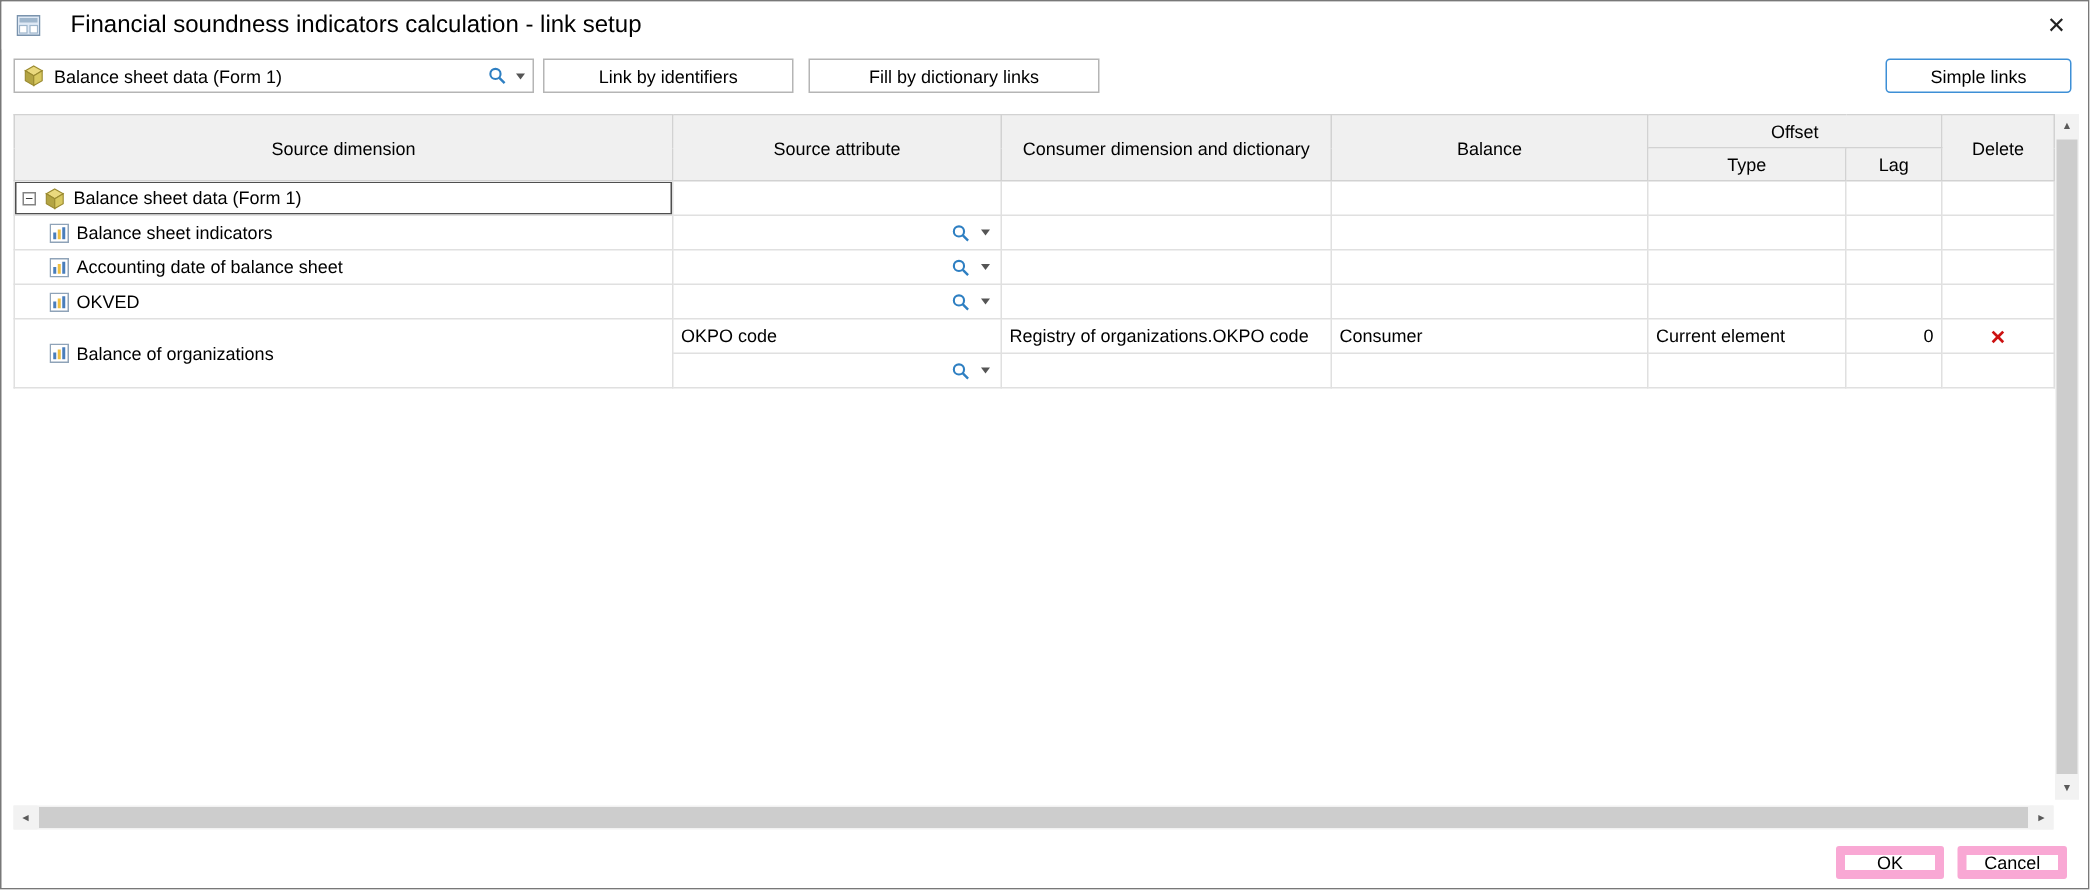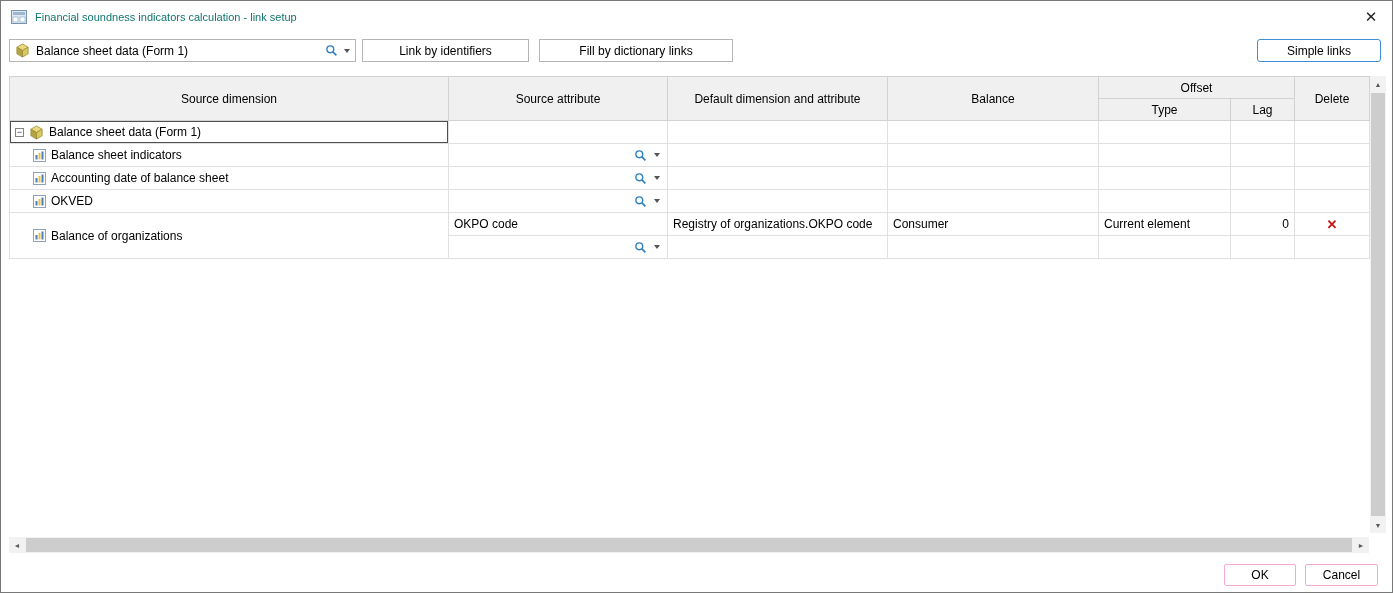--- a/index.html
+++ b/index.html
@@ -4,21 +4,21 @@
 <style>
   html,body{margin:0;padding:0;background:#e8e8e8;}
   .dialog{
     position:relative;width:1393px;height:593px;background:#fff;
     border:1px solid #787878;box-sizing:border-box;
     font-family:"Liberation Sans",sans-serif;font-size:12px;color:#000;overflow:hidden;
   }
   
   .titlebar{position:absolute;left:0;top:0;right:0;height:32px;display:flex;align-items:center;padding:0 10px;background:#fff;}
   .title-icon{display:flex;align-items:center;}
-  .title-text{margin-left:8px;font-size:11px;color:#0f766e;}
+  .title-text{margin-left:20px;font-size:16px;color:#000000;}
   .close-btn{position:absolute;right:10px;top:5px;width:22px;height:22px;display:flex;align-items:center;justify-content:center;font-size:15px;color:#222;cursor:default;}
   
   .combo{position:absolute;left:8px;top:38px;width:347px;height:23px;border:1px solid #b5b5b5;box-sizing:border-box;display:flex;align-items:center;padding:0 5px;gap:6px;background:#fff;}
   .combo-value{flex:1;overflow:hidden;white-space:nowrap;}
   .tbtn{position:absolute;top:38px;height:23px;box-sizing:border-box;background:#fff;border:1px solid #b5b5b5;display:flex;align-items:center;justify-content:center;font-size:12px;cursor:default;}
   .btn-link{left:361px;width:167px;}
   .btn-fill{left:538px;width:194px;}
   .btn-simple{right:11px;width:124px;border:1px solid #3d8fd6;border-radius:3px;}
   
   .grid-wrap{position:absolute;left:8px;top:75px;width:1360px;}
@@ -38,21 +38,21 @@
   .x-del{color:#cc1111;font-weight:bold;font-size:13px;}
   
   .vscroll{position:absolute;top:75px;right:6px;width:16px;height:457px;background:#f2f2f2;}
   .hscroll{position:absolute;left:8px;top:536px;width:1360px;height:16px;background:#f2f2f2;}
   .sb-btn{position:absolute;width:16px;height:16px;display:flex;align-items:center;justify-content:center;font-size:7px;color:#5a5a5a;background:#f2f2f2;}
   .sb-up{top:0;left:0;} .sb-down{bottom:0;left:0;}
   .sb-left{left:0;top:0;} .sb-right{right:0;top:0;}
   .vthumb{position:absolute;top:17px;bottom:17px;left:1px;right:1px;background:#cdcdcd;}
   .hthumb{position:absolute;left:17px;right:17px;top:1px;bottom:1px;background:#cdcdcd;}
   
-  .fbtn{position:absolute;top:563px;height:22px;background:#fff;border:1px solid #f9a8d4;border-radius:2px;display:flex;align-items:center;justify-content:center;font-size:12px;box-sizing:border-box;cursor:default;}
+  .fbtn{position:absolute;top:563px;height:22px;background:#fff;border:6px solid #f9a8d4;border-radius:2px;display:flex;align-items:center;justify-content:center;font-size:12px;box-sizing:border-box;cursor:default;}
   .btn-ok{right:96px;width:72px;}
   .btn-cancel{right:14px;width:73px;}
 </style>
 </head>
 <body>
 
 <div class="dialog">
 
   <div class="titlebar">
     <span class="title-icon">
@@ -97,21 +97,21 @@
           <col style="width:220px">
           <col style="width:211px">
           <col style="width:132px">
           <col style="width:64px">
           <col style="width:75px">
       </colgroup>
       <thead>
         <tr>
           <th rowspan="2">Source dimension</th>
           <th rowspan="2">Source attribute</th>
-          <th rowspan="2">Default dimension and attribute</th>
+          <th rowspan="2">Consumer dimension and dictionary</th>
           <th rowspan="2">Balance</th>
           <th colspan="2">Offset</th>
           <th rowspan="2">Delete</th>
         </tr>
         <tr>
           <th>Type</th>
           <th>Lag</th>
         </tr>
       </thead>
       <tbody>

